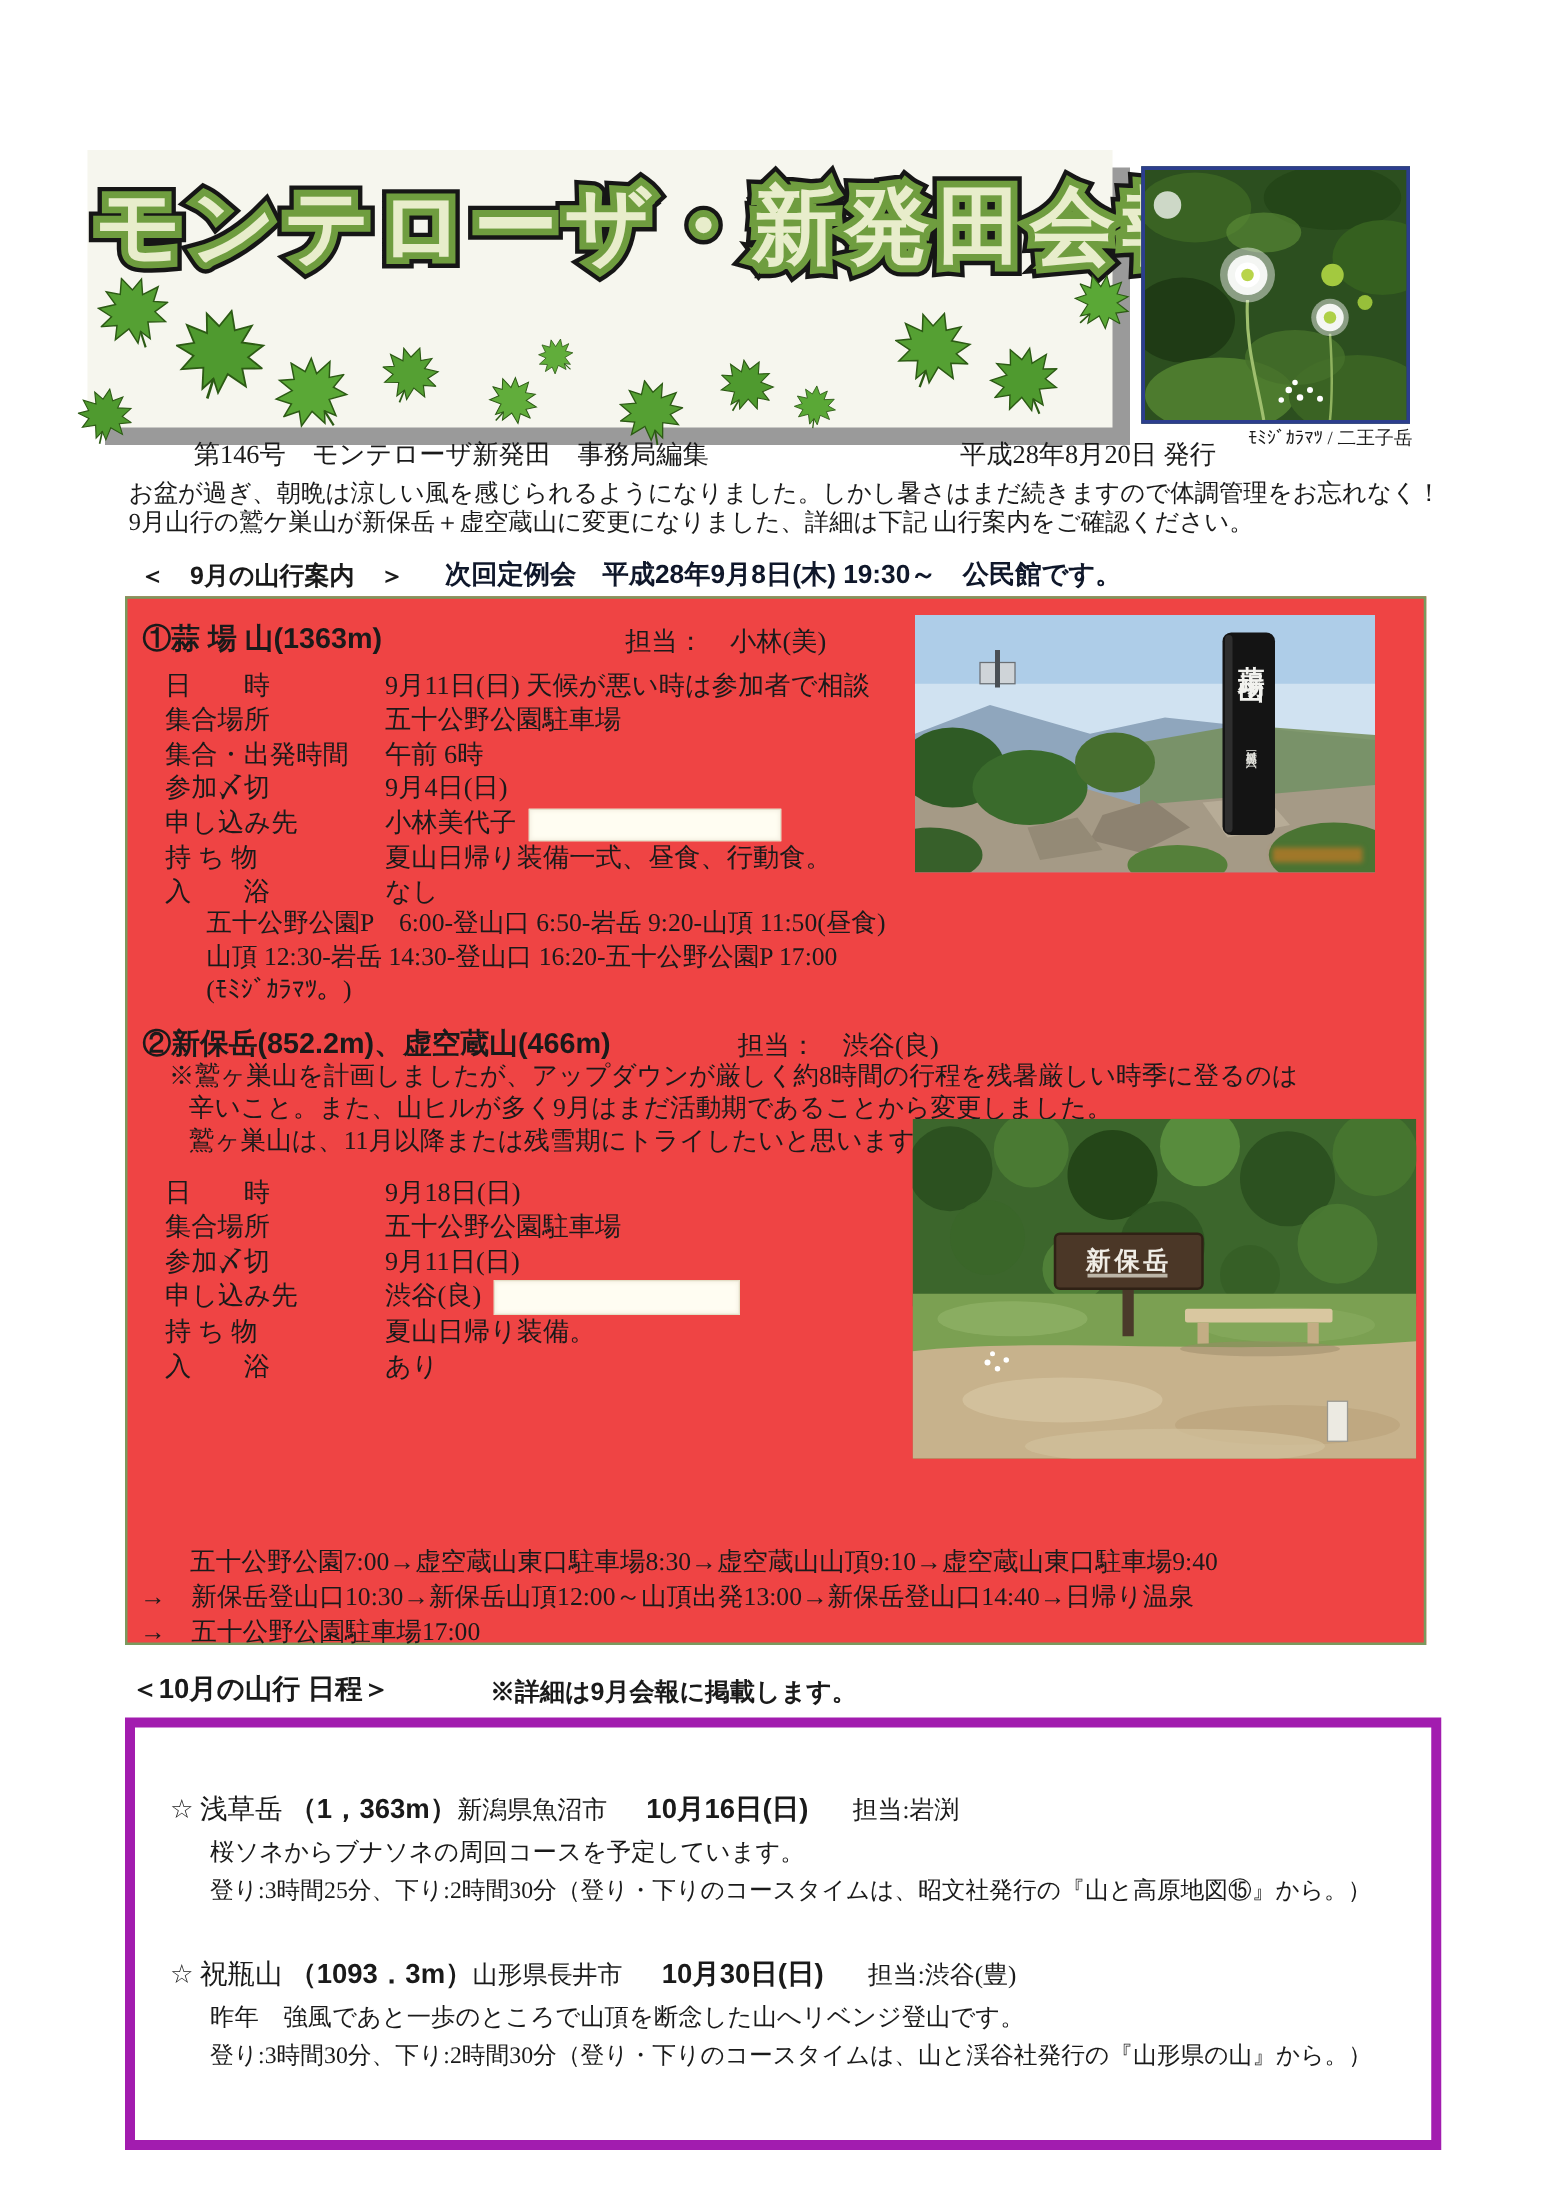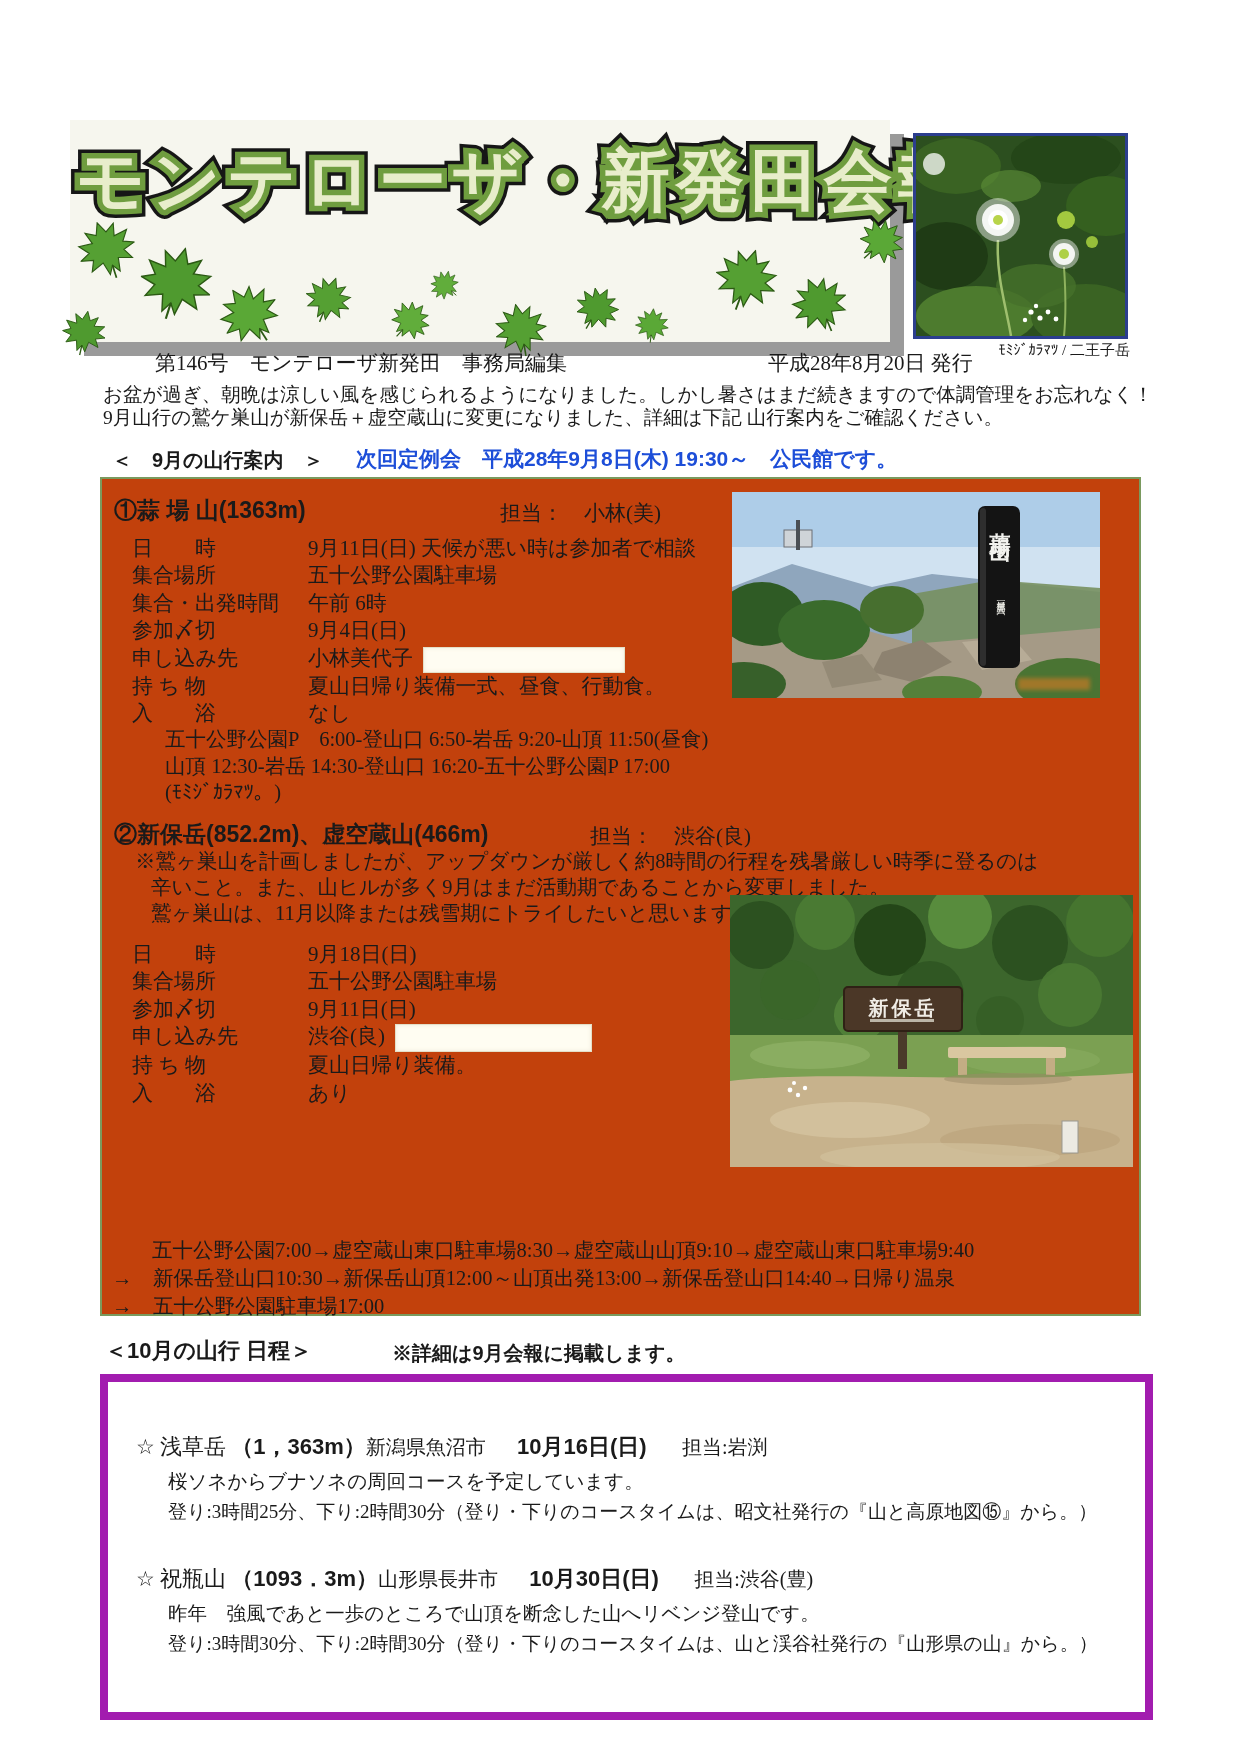--- a/index.html
+++ b/index.html
@@ -27,23 +27,23 @@
   
   .issue-left  { position:absolute; left:155px; top:349px; font-size:21px; }
   .issue-right { position:absolute; left:768px; top:349px; font-size:21px; }
   .intro-line1 { position:absolute; left:103px; top:381px; font-size:19.5px; }
   .intro-line2 { position:absolute; left:103px; top:404px; font-size:19.5px; }
 
   
   .sep-heading { position:absolute; left:112px; top:447px; font-size:20px; font-weight:bold;
                  font-family:"Liberation Sans", sans-serif; }
   .sep-notice  { position:absolute; left:356px; top:445px; font-size:21px; font-weight:bold;
-                 color:#1d4ed8; font-family:"Liberation Sans", sans-serif; }
+                 color:#0f172a; font-family:"Liberation Sans", sans-serif; }
   .green-box { position:absolute; left:100px; top:477px; width:1037px; height:835px;
-               border:2px solid #7a9a5e; background:#c2410c; }
+               border:2px solid #7a9a5e; background:#ef4444; }
 
   .p1-title { position:absolute; left:12px; top:16px; font-family:"Liberation Sans", sans-serif;
               font-weight:bold; font-size:23px; }
   .p1-leader { position:absolute; left:398px; top:20px; font-size:21px; }
   .p2-title { position:absolute; left:12px; top:340px; font-family:"Liberation Sans", sans-serif;
               font-weight:bold; font-size:23px; }
   .p2-leader { position:absolute; left:488px; top:343px; font-size:21px; }
   .p2-notes { position:absolute; left:33px; top:369px; font-size:20.5px; line-height:26px; }
   .p2-notes .indent { margin-left:16px; }
 

